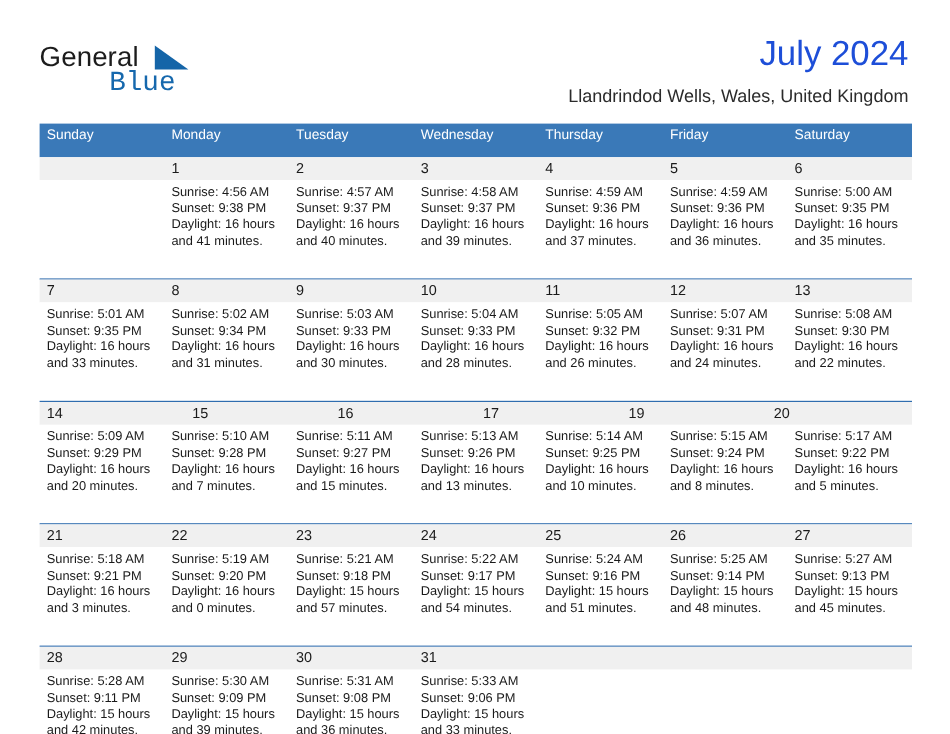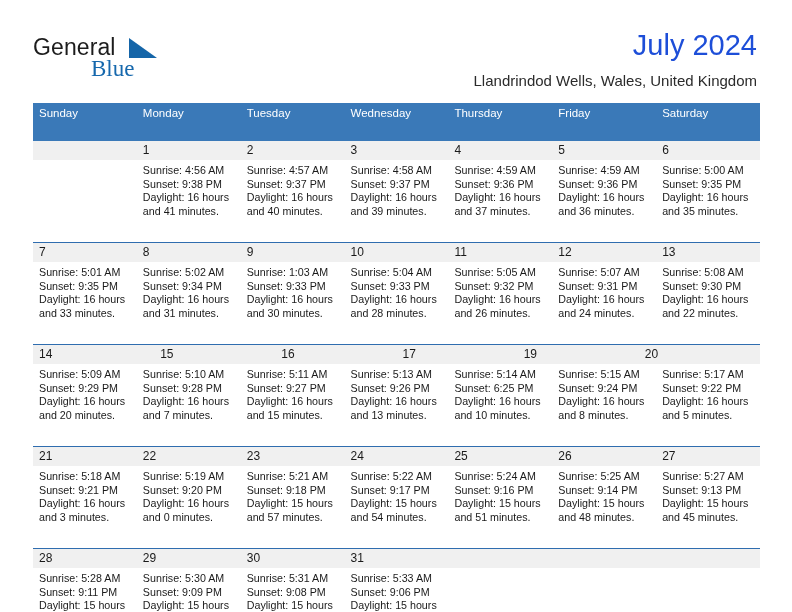--- a/index.html
+++ b/index.html
@@ -50,21 +50,21 @@
     top: 10px;
     width: 0; height: 0;
     border-left: 28px solid #1565a8;
     border-top: 20px solid transparent;
   }
   .logo-blue {
     position: absolute;
     left: 58px; top: 28px;
     font-size: 23px;
     color: #1668ad;
-    font-family: Liberation Serif, serif;
+    font-family: Liberation Mono, monospace;
   }
   .title-block {
     position: absolute;
     right: 35px;
     top: 0px;
     text-align: right;
   }
   .cal-title {
     font-size: 29px;
     color: #1d4ed8;
@@ -82,21 +82,21 @@
   
   .calendar {
     position: absolute;
     left: 33px;
     top: 103px;
     width: 727px;
   }
   .weekday-row {
     display: flex;
     background: #3a79b8;
-    height: 38px;
+    height: 28px;
   }
   .weekday {
     flex: 1 1 0;
     color: #ffffff;
     font-size: 11.5px;
     line-height: 21px;
     padding-left: 6px;
     box-sizing: border-box;
     white-space: nowrap;
   }
@@ -242,21 +242,21 @@
               <div class="line">Daylight: 16 hours</div>
               <div class="line">and 33 minutes.</div>
             </div>
             <div class="detail">
               <div class="line">Sunrise: 5:02 AM</div>
               <div class="line">Sunset: 9:34 PM</div>
               <div class="line">Daylight: 16 hours</div>
               <div class="line">and 31 minutes.</div>
             </div>
             <div class="detail">
-              <div class="line">Sunrise: 1:03 AM</div>
+              <div class="line">Sunrise: 5:03 AM</div>
               <div class="line">Sunset: 9:33 PM</div>
               <div class="line">Daylight: 16 hours</div>
               <div class="line">and 30 minutes.</div>
             </div>
             <div class="detail">
               <div class="line">Sunrise: 5:04 AM</div>
               <div class="line">Sunset: 9:33 PM</div>
               <div class="line">Daylight: 16 hours</div>
               <div class="line">and 28 minutes.</div>
             </div>
@@ -309,21 +309,21 @@
               <div class="line">and 15 minutes.</div>
             </div>
             <div class="detail">
               <div class="line">Sunrise: 5:13 AM</div>
               <div class="line">Sunset: 9:26 PM</div>
               <div class="line">Daylight: 16 hours</div>
               <div class="line">and 13 minutes.</div>
             </div>
             <div class="detail">
               <div class="line">Sunrise: 5:14 AM</div>
-              <div class="line">Sunset: 6:25 PM</div>
+              <div class="line">Sunset: 9:25 PM</div>
               <div class="line">Daylight: 16 hours</div>
               <div class="line">and 10 minutes.</div>
             </div>
             <div class="detail">
               <div class="line">Sunrise: 5:15 AM</div>
               <div class="line">Sunset: 9:24 PM</div>
               <div class="line">Daylight: 16 hours</div>
               <div class="line">and 8 minutes.</div>
             </div>
             <div class="detail">

